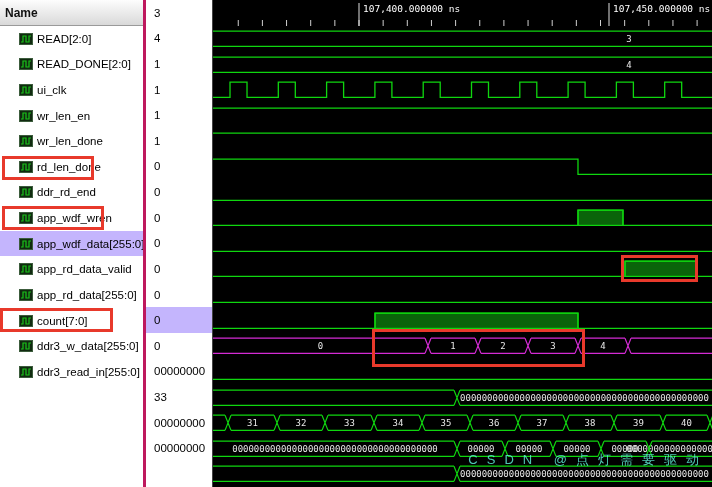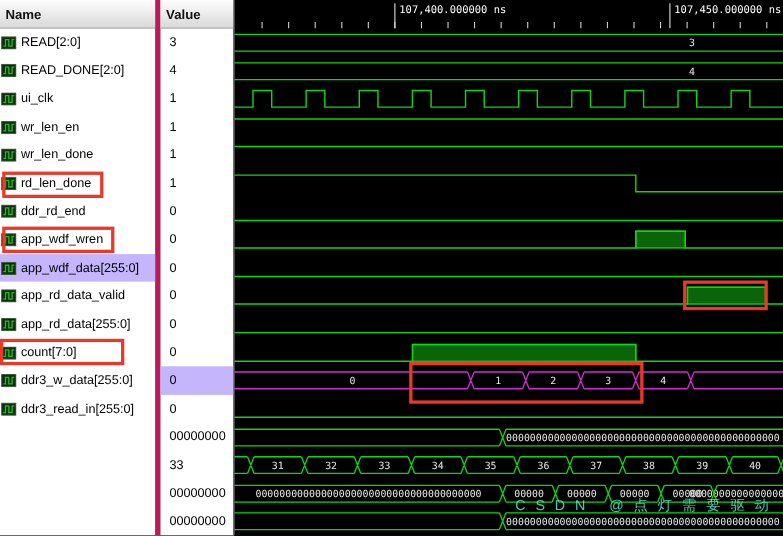--- a/index.html
+++ b/index.html
@@ -1,28 +1,28 @@
 <!DOCTYPE html>
 <html><head>
 <meta charset="utf-8">
 <style>
   html,body{margin:0;padding:0;background:#222;}
   #app{position:relative;width:712px;height:487px;overflow:hidden;background:#000;
        font-family:"Liberation Sans",sans-serif;-webkit-font-smoothing:antialiased;}
   #name-col{position:absolute;left:0;top:0;width:146px;height:487px;background:#fff;
-            border-right:5px solid #be185d;box-sizing:border-box;z-index:2;}
+            border-right:3px solid #be185d;box-sizing:border-box;z-index:2;}
   #value-col{position:absolute;left:146px;top:0;width:67px;height:487px;background:#fff;
              border-right:1px solid #444;box-sizing:border-box;z-index:2;}
   #wave-col{position:absolute;left:213px;top:0;width:499px;height:487px;background:#000;z-index:1;}
   .col-header{height:26px;box-sizing:border-box;display:flex;align-items:center;
               background:linear-gradient(#fdfdfd,#d9d9d9);border-bottom:1px solid #9a9a9a;
               font-size:12px;font-weight:bold;color:#111;padding-left:5px;}
   .name-row,.value-row{height:25.6111px;box-sizing:border-box;display:flex;align-items:center;
               font-size:11.5px;color:#000;white-space:nowrap;overflow:hidden;}
-  .name-row{padding-left:1px;gap:4px;}
+  .name-row{padding-left:19px;gap:4px;}
   .value-row{padding-left:8px;}
   .sel{background:#c4b5fd;}
   .icon{display:inline-flex;flex:0 0 auto;}
   .wave-row{height:25.6111px;}
   #ruler{height:26px;margin-left:14px;}
   .anno{position:absolute;border:3px solid #e8392b;box-sizing:border-box;
         background:transparent;pointer-events:none;z-index:20;}
   #watermark{position:absolute;top:451px;right:4px;z-index:15;color:#5eead4;opacity:.85;
         font-size:13px;letter-spacing:9px;white-space:nowrap;}
 </style>
@@ -159,23 +159,20 @@
               <rect x="0.5" y="0.5" width="13" height="11" fill="#102a10" stroke="#3c5c3c"></rect>
               <path d="M2,9 L4,9 L4,3 L7,3 L7,9 L10,9 L10,3 L12,3" stroke="#19c419" stroke-width="1.2" fill="none"></path>
             </svg>
           </span>
           <span>ddr3_read_in[255:0]</span>
         </div>
       </div>
   </div>
 
   <div id="value-col">
-    <div class="col-header">
-      <span>Value</span>
-    </div>
     <div id="value-rows">
         <div class="value-row">
           <span>3</span>
         </div>
         <div class="value-row">
           <span>4</span>
         </div>
         <div class="value-row">
           <span>1</span>
         </div>

